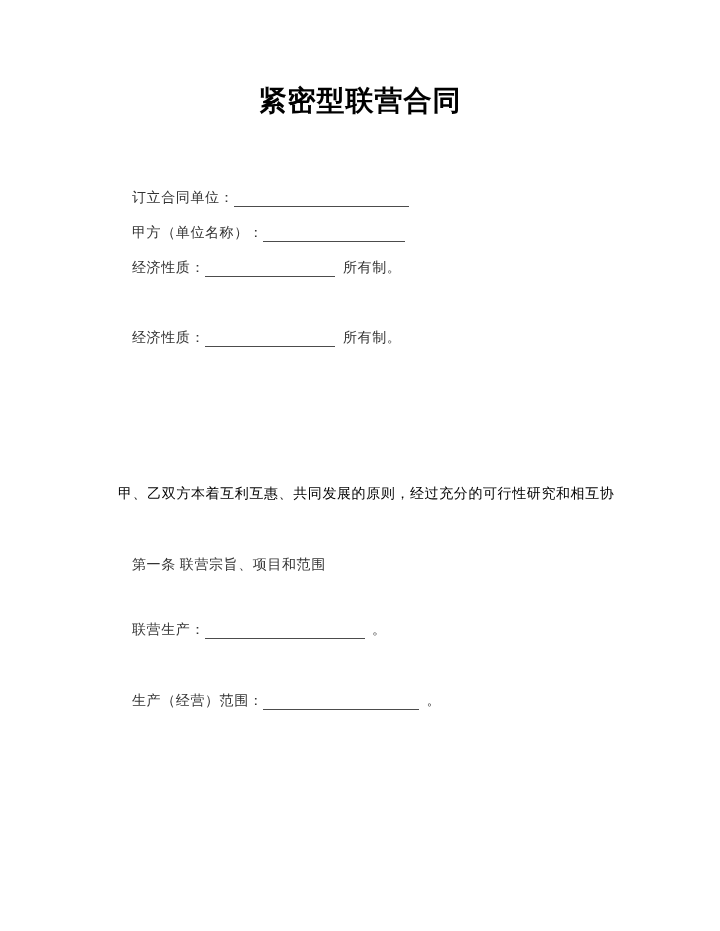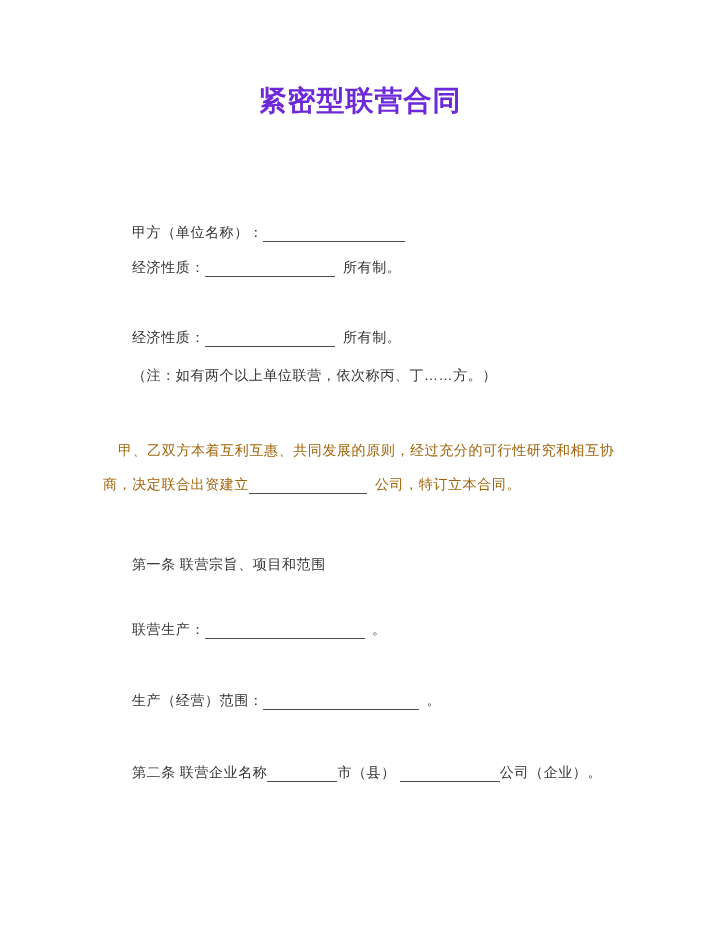--- a/index.html
+++ b/index.html
@@ -19,93 +19,88 @@
   .title {
     position: absolute;
     left: 0;
     right: 0;
     top: 82px;
     margin: 0;
     text-align: center;
     font-size: 28px;
     font-weight: 700;
     letter-spacing: 1px;
-    color: #6d28d9;
+    color: #000000;
   }
   .row {
     position: absolute;
     left: 132px;
     font-size: 14px;
     letter-spacing: 0.6px;
     line-height: 20px;
     white-space: nowrap;
     color: #333333;
   }
   .para-line {
     position: absolute;
     font-size: 14px;
     letter-spacing: 0.6px;
     line-height: 20px;
     white-space: nowrap;
-    color: #a16207;
+    color: #000000;
+    margin-top: 43px;
   }
   .blank {
     display: inline-block;
     height: 12px;
     border-bottom: 1px solid #4c4c4c;
     vertical-align: -5px;
   }
   .suffix-gap { margin-left: 8px; text-align: center; }
   .period-gap { margin-left: 7px; }
   .heading-title-gap { margin-left: 4px; }
   .mid-gap { margin-left: 4px; }
 </style>
 </head>
 <body>
 
 <div class="page">
 
   <h1 class="title">紧密型联营合同</h1>
 
+  <div class="row" style="top:187px">
+    <span>订立合同单位：</span><span class="blank" style="width:175px"></span>
+  </div>
 
   <div class="row" style="top:222px">
     <span>甲方（单位名称）：</span><span class="blank" style="width:142px"></span>
   </div>
 
   <div class="row" style="top:257px">
     <span>经济性质：</span><span class="blank" style="width:130px"></span><span class="suffix-gap">所有制。</span>
   </div>
 
 
   <div class="row" style="top:327px">
     <span>经济性质：</span><span class="blank" style="width:130px"></span><span class="suffix-gap">所有制。</span>
   </div>
 
-  <div class="row" style="top:365px">
-    <span>（注：如有两个以上单位联营，依次称丙、丁……方。）</span>
-  </div>
 
   <div class="para-line" style="top:440px; left:118px">
     <span>甲、乙双方本着互利互惠、共同发展的原则，经过充分的可行性研究和相互协</span>
   </div>
 
-  <div class="para-line" style="top:474px; left:103px">
-    <span>商，决定联合出资建立</span><span class="blank" style="width:118px"></span><span class="suffix-gap">公司，特订立本合同。</span>
-  </div>
 
   <div class="row" style="top:554px">
     <span>第一条</span><span class="heading-title-gap">联营宗旨、项目和范围</span>
   </div>
 
   <div class="row" style="top:619px">
     <span>联营生产：</span><span class="blank" style="width:160px"></span><span class="period-gap">。</span>
   </div>
 
 
   <div class="row" style="top:690px">
     <span>生产（经营）范围：</span><span class="blank" style="width:156px"></span><span class="period-gap">。</span>
   </div>
 
-  <div class="row" style="top:762px">
-    <span>第二条</span><span class="heading-title-gap">联营企业名称</span><span class="blank" style="width:70px"></span><span>市（县）</span><span class="blank mid-gap" style="width:100px"></span><span>公司（企业）。</span>
-  </div>
 
 </div>
 
 </body></html>

